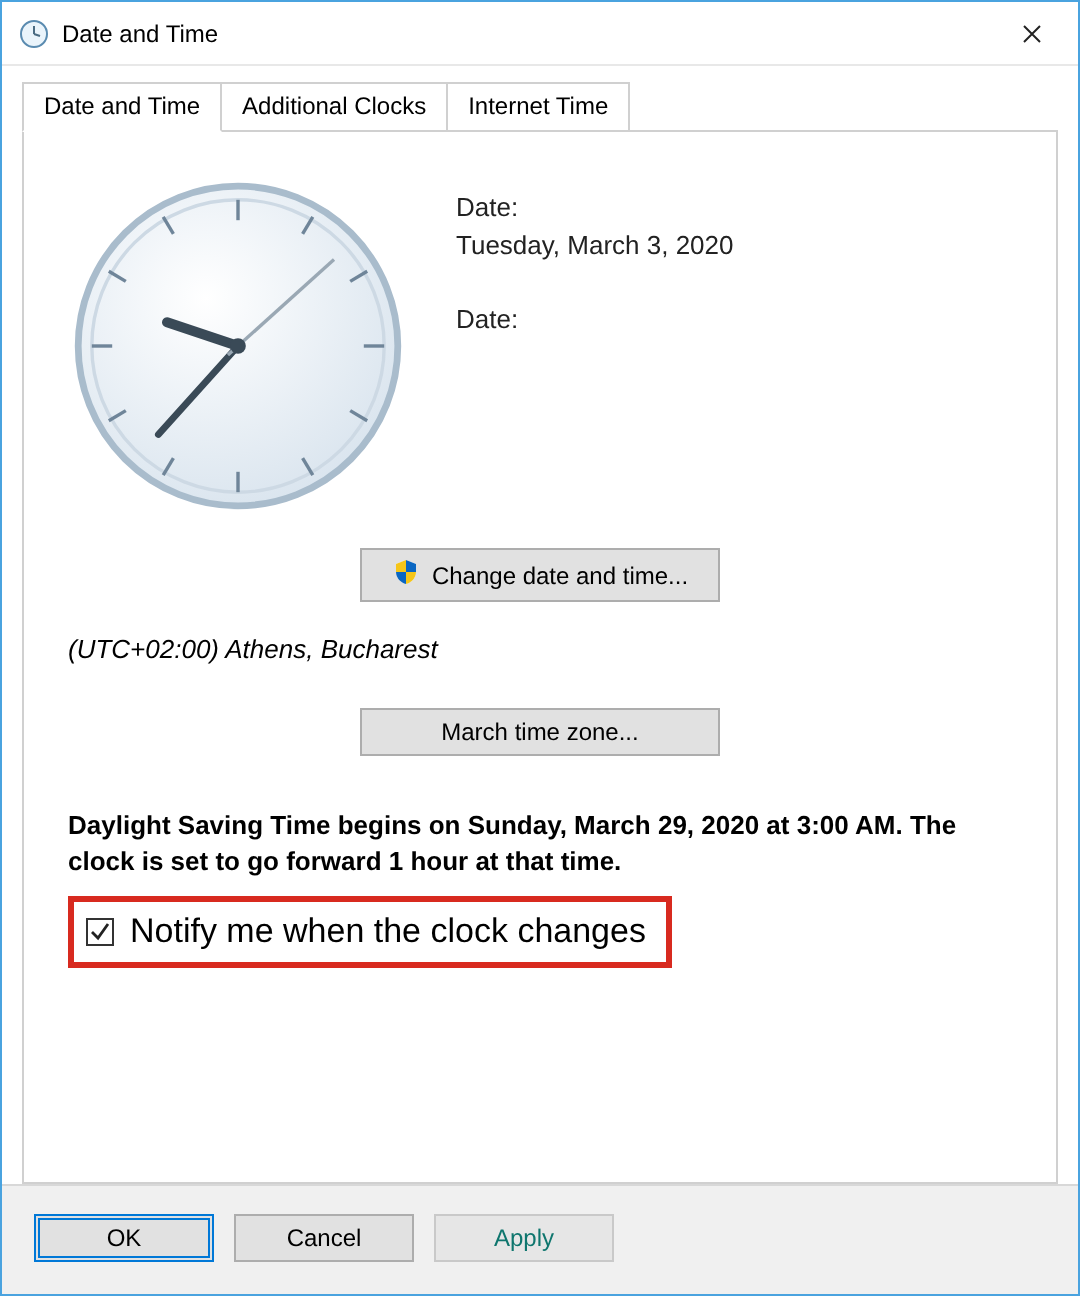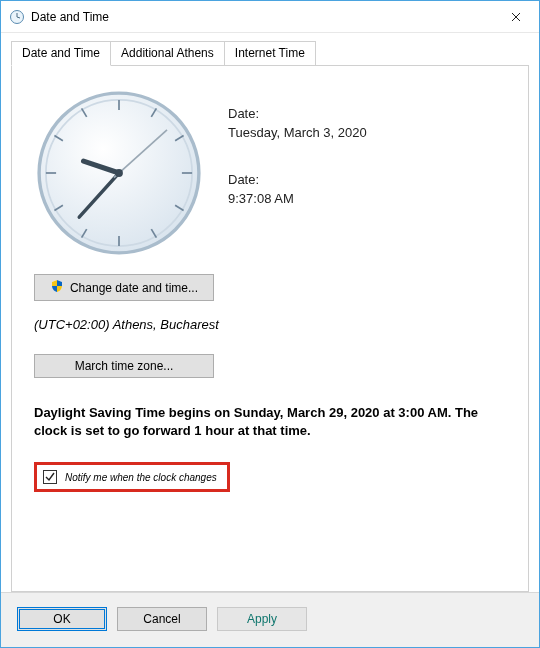--- a/index.html
+++ b/index.html
@@ -80,23 +80,23 @@
     display: flex;
     gap: 24px;
     align-items: flex-start;
   }
   .clock {
     width: 170px; height: 170px; position: relative;
     flex: 0 0 auto;
   }
   .clock svg { width: 100%; height: 100%; }
   .dt-col { flex:1; display:flex; flex-direction:column; gap:4px; font-size:13px; color:#222; padding-top:2px;}
-  .dt-col .lbl { margin-top: 16px; }
+  .dt-col .lbl { margin-top: 6px; }
   .dt-col .val { margin-bottom: 12px; }
-  .btnrow-right { margin-top: 8px; display:flex; justify-content:flex-start; }
+  .btnrow-right { margin-top: 8px; display:flex; justify-content:center; }
   .winbtn {
     min-width: 180px;
     padding: 4px 14px;
     background: #e1e1e1;
     border: 1px solid #adadad;
     font-family: inherit;
     font-size: 12px;
     color: #000;
     display: inline-flex;
     align-items: center;
@@ -110,24 +110,22 @@
     margin-top: 14px;
     font-size: 13px;
   }
   .section-head .line { flex:1; height:1px; background:#c9c9c9; }
   .tz-text { font-size: 13px; margin-top: 8px; font-style: italic; }
   .dst-text { font-size: 13px; margin-top: 18px; line-height: 1.4; font-weight: bold; }
   .notif-row {
     display: inline-flex; align-items: center; gap: 8px;
     border: 3px solid #d82a1f;
     padding: 5px 10px 5px 6px;
-    margin-top: 14px;
-    font-size: 10px;
+    font-size: 17px;
     width: fit-content;
-    font-style: italic;
   }
   .chk {
     width: 14px; height:14px; border:1px solid #333; background:#fff;
     display:flex; align-items:center; justify-content:center;
   }
   .chk svg { width:10px; height:10px; }
   .footer {
     display:flex; justify-content:flex-start; gap:10px;
     padding: 14px 16px 16px 16px;
     background:#f0f0f0;
@@ -151,21 +149,21 @@
   <div class="tb-close">
     <svg width="10" height="10" viewBox="0 0 10 10">
         <path d="M1 1 L9 9 M9 1 L1 9" stroke="currentColor" stroke-width="1"></path>
       </svg>
   </div>
 </div>
 
 <div class="content">
   <div class="tabstrip">
     <div class="tab active">Date and Time</div>
-    <div class="tab">Additional Athens</div>
+    <div class="tab">Additional Clocks</div>
     <div class="tab">Internet Time</div>
   </div>
 
   <div class="tabpanel">
 
     <div class="toprow">
       <div class="clock">
         <svg viewBox="0 0 100 100">
           <defs>
             <radialGradient id="face" cx="40%" cy="35%" r="70%">
@@ -203,21 +201,20 @@
             <line x1="50" y1="54" x2="50" y2="12" stroke="#9aa8b4" stroke-width="1"></line>
           </g>
           <circle cx="50" cy="50" r="2.3" fill="#3a4a57"></circle>
         </svg>
       </div>
 
       <div class="dt-col">
         <div class="lbl">Date:</div>
         <div class="val">Tuesday, March 3, 2020</div>
         <div class="lbl">Date:</div>
-        <div class="val">9:37:08 AM</div>
       </div>
     </div>
 
     <div class="btnrow-right">
       <button class="winbtn">
         <span>
           <svg width="14" height="14" viewBox="0 0 14 14">
             <path d="M7 1 L12 3 V7 C12 10 9.5 12.5 7 13 C4.5 12.5 2 10 2 7 V3 Z" fill="#fff"></path>
             <path d="M7 1 L12 3 V7 L7 7 Z" fill="#0a66c2"></path>
             <path d="M7 1 L2 3 V7 L7 7 Z" fill="#f5c518"></path>

